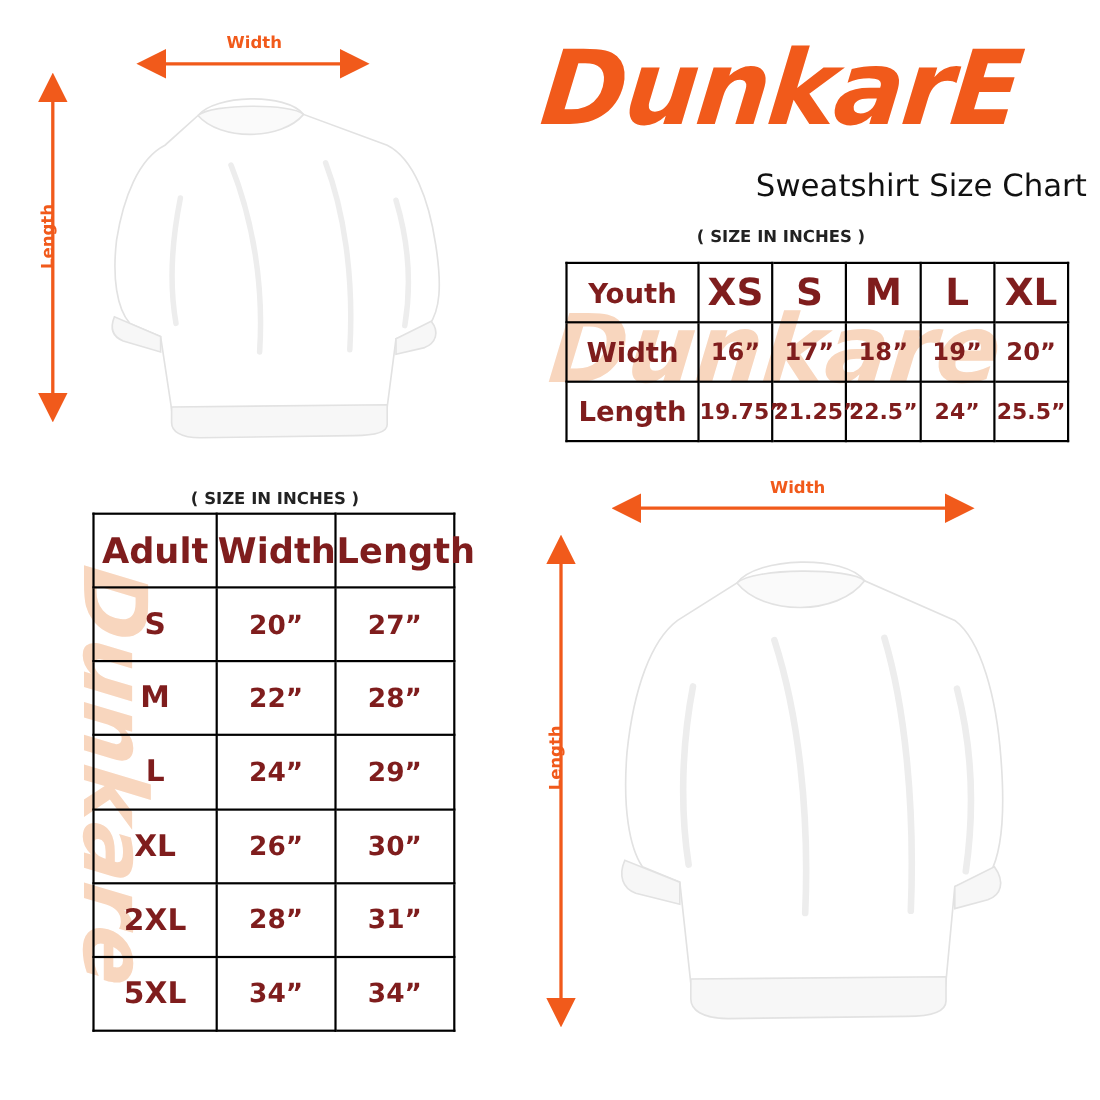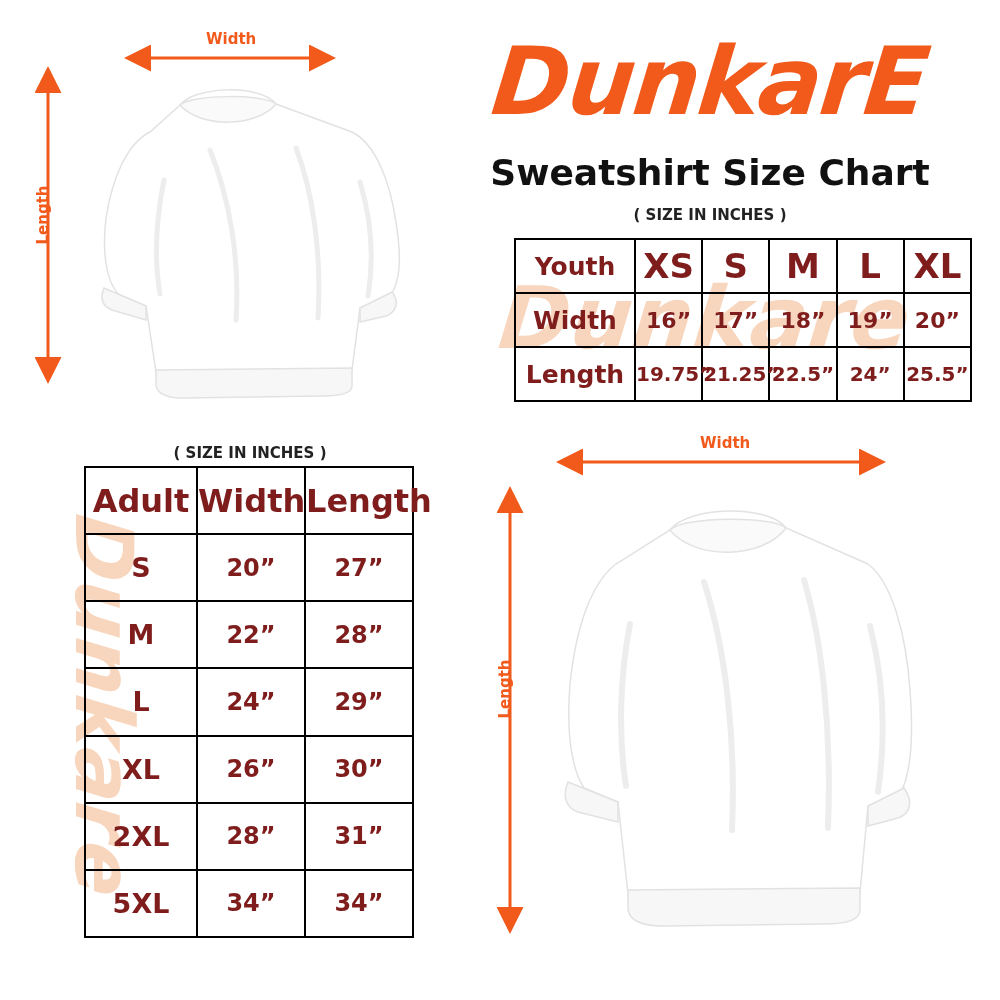--- a/index.html
+++ b/index.html
@@ -40,24 +40,24 @@
     color: #F15A1B;
     letter-spacing: -2px;
     text-align: center;
     transform: skewX(-6deg);
   }
   .chart-title {
     position: absolute;
     left: 432px;
     top: 152px;
     width: 556px;
-    text-align: center;
-    font-family: "DejaVu Sans", sans-serif;
-    font-weight: bold;
-    font-size: 36px;
+    text-align: right;
+    font-family: "DejaVu Sans", sans-serif;
+    font-weight: normal;
+    font-size: 28px;
     color: #111;
   }
   .units-right {
     position: absolute;
     left: 432px;
     top: 206px;
     width: 556px;
     text-align: center;
     font-family: "DejaVu Sans", sans-serif;
     font-weight: bold;

